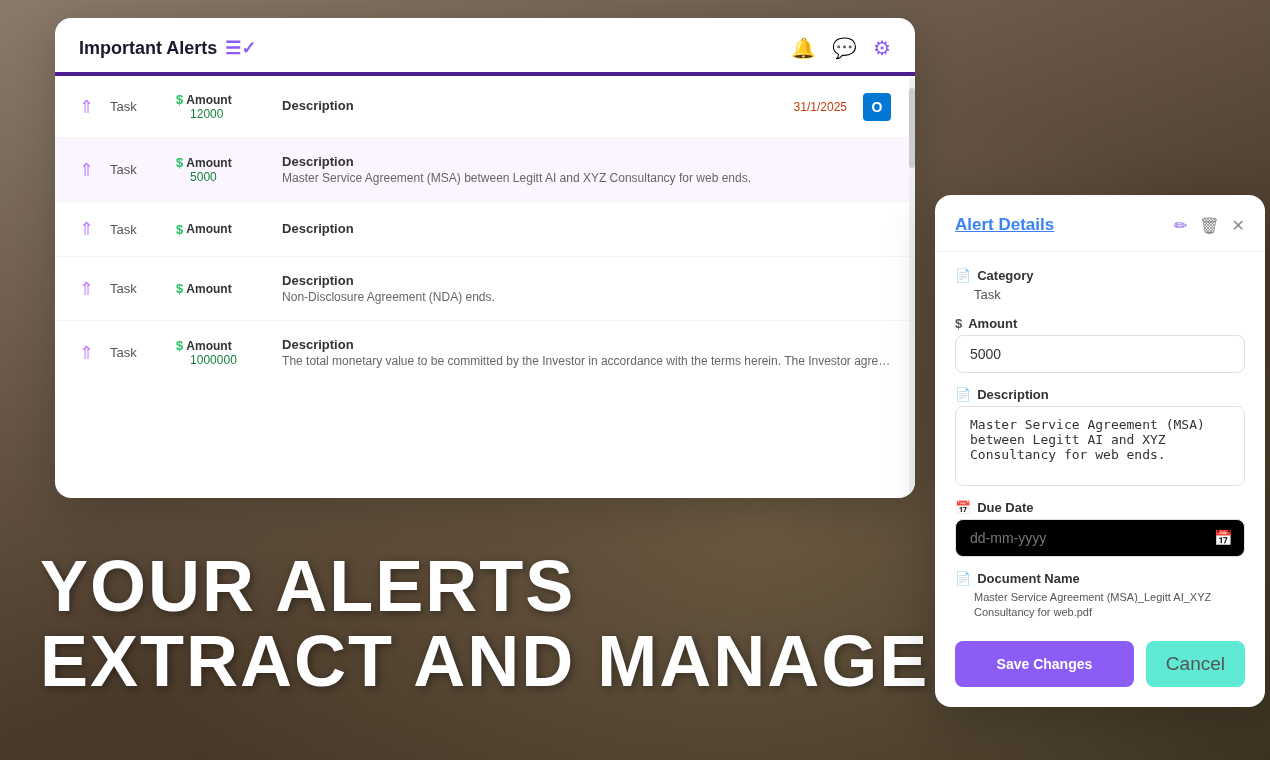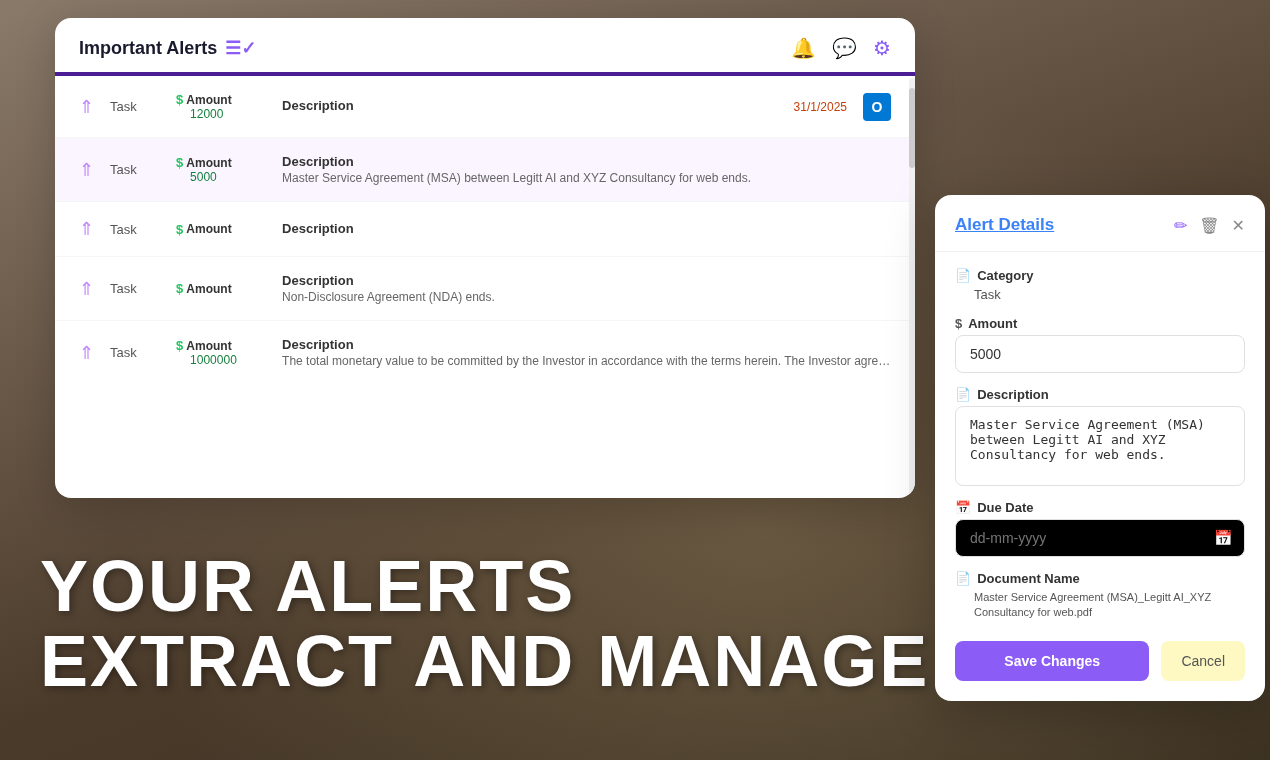--- a/index.html
+++ b/index.html
@@ -356,26 +356,26 @@
       border: none;
       border-radius: 8px;
       padding: 12px 24px;
       font-size: 14px;
       font-weight: 600;
       cursor: pointer;
       flex: 1;
     }
 
     .btn-cancel {
-      background: #fef9c3;
+      background: #5eead4;
       color: #555;
       border: none;
       border-radius: 8px;
       padding: 12px 20px;
-      font-size: 14px;
+      font-size: 19px;
       font-weight: 500;
       cursor: pointer;
     }
 
     
     .alert-row.active {
       background: #faf5ff;
     }
   </style>
 </head>

